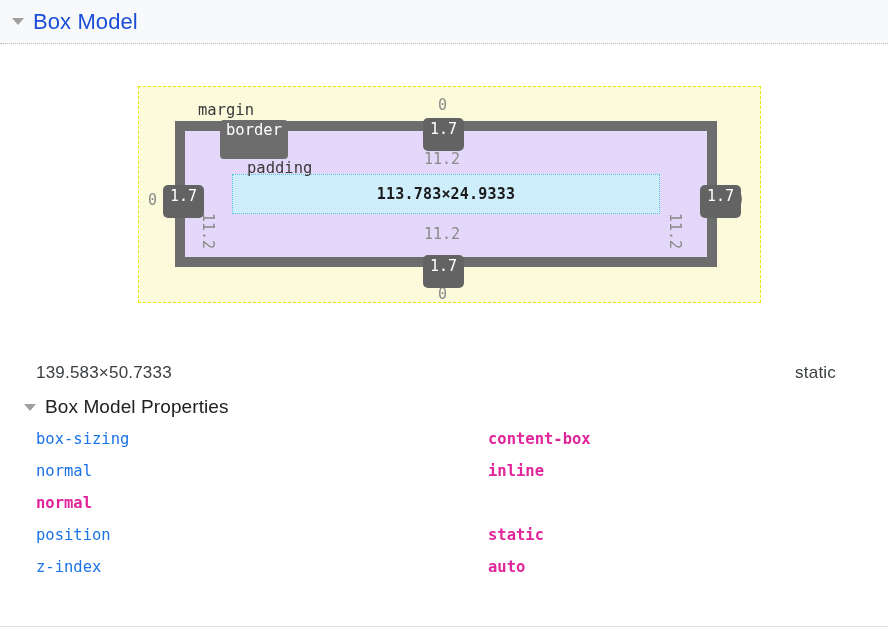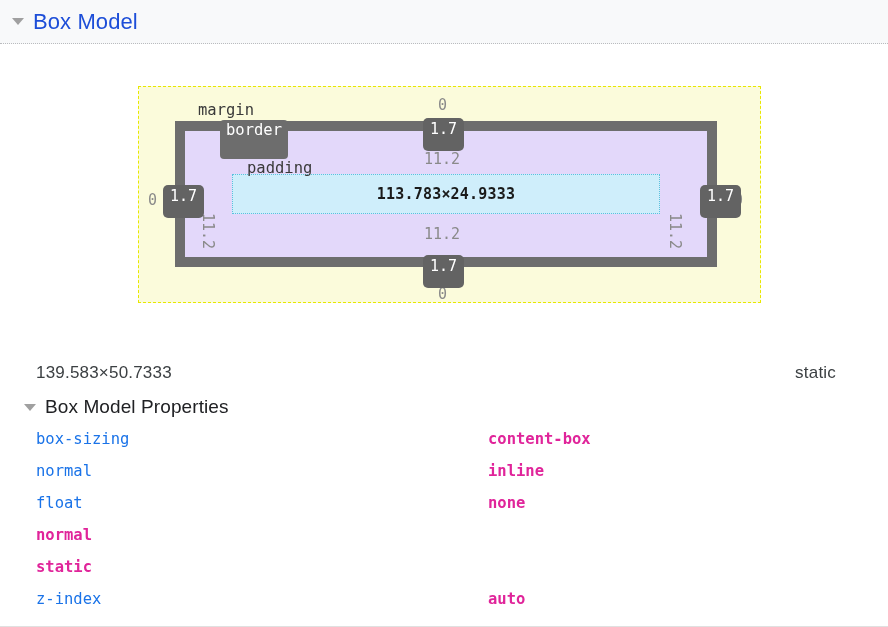--- a/index.html
+++ b/index.html
@@ -236,27 +236,24 @@
   <div class="props-list">
     <div class="prop-row">
       <span class="prop-name">box-sizing</span>
       <span class="prop-value">content-box</span>
     </div>
     <div class="prop-row">
       <span class="prop-name">normal</span>
       <span class="prop-value">inline</span>
     </div>
     <div class="prop-row">
-      <span class="prop-name">float</span>
-      <span class="prop-value">none</span>
-    </div>
-    <div class="prop-row">
       <span class="prop-value">normal</span>
     </div>
     <div class="prop-row">
+      <span class="prop-name">position</span>
       <span class="prop-value">static</span>
     </div>
     <div class="prop-row">
       <span class="prop-name">z-index</span>
       <span class="prop-value">auto</span>
     </div>
   </div>
 
   <div class="edge-line"></div>
 </div>

